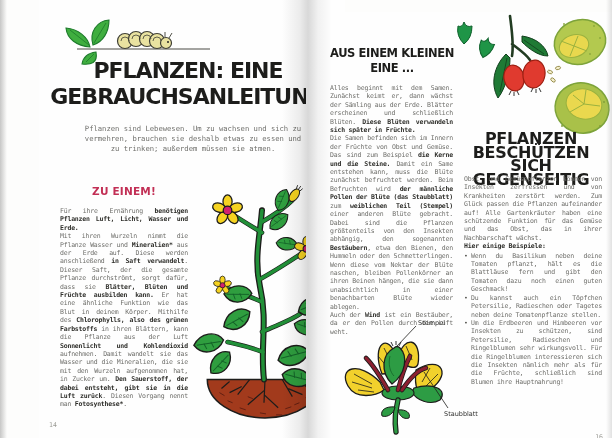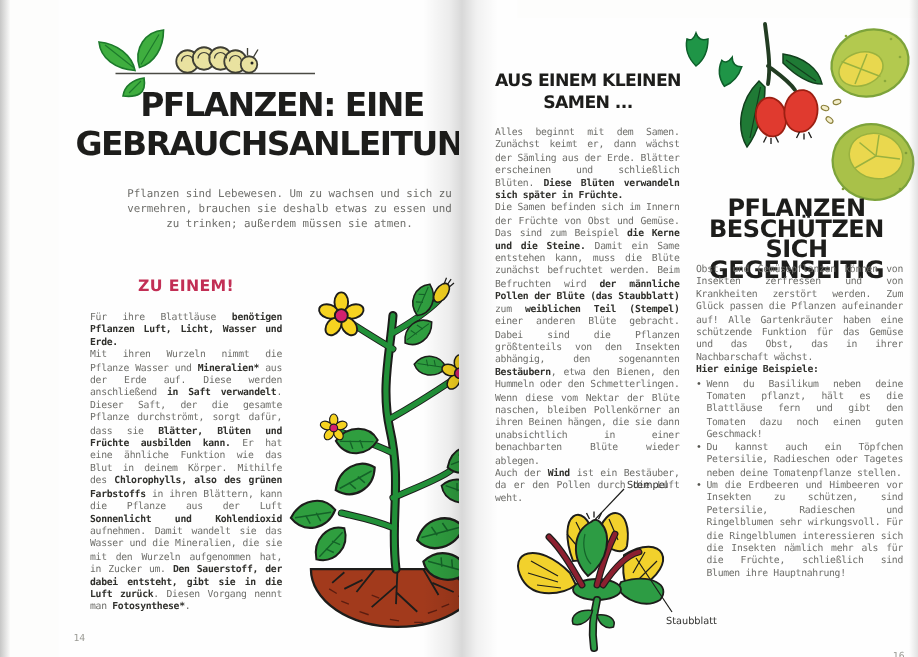--- a/index.html
+++ b/index.html
@@ -66,21 +66,21 @@
     <div class="abs hand title">
       <div>PFLANZEN: EINE</div>
       <div>GEBRAUCHSANLEITUNG</div>
     </div>
 
     <div class="abs intro">Pflanzen sind Lebewesen. Um zu wachsen und sich zu vermehren, brauchen sie deshalb etwas zu essen und zu trinken; außerdem müssen sie atmen.</div>
 
     <div class="abs hand zu-tisch">ZU EINEM!</div>
 
     <div class="abs bodytext col-left-page">
-      <p><span>Für ihre Blattläuse </span><b>benötigen Pflanzen Luft, Licht, Wasser und Erde.</b></p>
+      <p><span>Für ihre Ernährung </span><b>benötigen Pflanzen Luft, Licht, Wasser und Erde.</b></p>
       <p><span>Mit ihren Wurzeln nimmt die Pflanze Wasser und </span><b>Mineralien*</b><span> aus der Erde auf. Diese werden anschließend </span><b>in Saft verwandelt</b><span>. Dieser Saft, der die gesamte Pflanze durchströmt, sorgt dafür, dass sie </span><b>Blätter, Blüten und Früchte ausbilden kann.</b><span> Er hat eine ähnliche Funktion wie das Blut in deinem Körper. Mithilfe des </span><b>Chlorophylls, also des grünen Farbstoffs</b><span> in ihren Blättern, kann die Pflanze aus der Luft </span><b>Sonnenlicht und Kohlendioxid</b><span> aufnehmen. Damit wandelt sie das Wasser und die Mineralien, die sie mit den Wurzeln aufgenommen hat, in Zucker um. </span><b>Den Sauerstoff, der dabei entsteht, gibt sie in die Luft zurück</b><span>. Diesen Vorgang nennt man </span><b>Fotosynthese*</b><span>.</span></p>
     </div>
 
     <svg class="abs" style="left:150px;top:180px;" width="152" height="243" viewBox="0 0 150 240">
       <defs>
         <g id="leaf">
           <path d="M0,0 C4,-9 15,-11 21,-3 C16,6 5,7 0,0 Z" fill="#2f9e3f" stroke="#1d1d1b" stroke-width="1"></path>
           <path d="M2,-1 L19,-3 M7,-5 L9,-1 M12,-6 L14,-2" stroke="#146328" stroke-width=".7" fill="none"></path>
         </g>
         <g id="flower">
@@ -151,21 +151,21 @@
       </g>
     </svg>
 
     <div class="abs pagenum pn-left">14</div>
   </div>
 
   <div class="page page-right">
 
     <div class="abs hand rp-heading">
       <div>AUS EINEM KLEINEN</div>
-      <div>SAMEN ...</div>
+      <div>EINE ...</div>
     </div>
 
     <div class="abs bodytext rp-main">
       <p><span>Alles beginnt mit dem Samen. Zunächst keimt er, dann wächst der Sämling aus der Erde. Blätter erscheinen und schließlich Blüten. </span><b>Diese Blüten verwandeln sich später in Früchte.</b></p>
       <p><span>Die Samen befinden sich im Innern der Früchte von Obst und Gemüse. Das sind zum Beispiel </span><b>die Kerne und die Steine.</b><span> Damit ein Same entstehen kann, muss die Blüte zunächst befruchtet werden. Beim Befruchten wird </span><b>der männliche Pollen der Blüte (das Staubblatt)</b><span> zum </span><b>weiblichen Teil (Stempel)</b><span> einer anderen Blüte gebracht. Dabei sind die Pflanzen größtenteils von den Insekten abhängig, den sogenannten </span><b>Bestäubern</b><span>, etwa den Bienen, den Hummeln oder den Schmetterlingen. Wenn diese vom Nektar der Blüte naschen, bleiben Pollenkörner an ihren Beinen hängen, die sie dann unabsichtlich in einer benachbarten Blüte wieder ablegen.</span></p>
       <p><span>Auch der </span><b>Wind</b><span> ist ein Bestäuber, da er den Pollen durch die Luft weht.</span></p>
     </div>
 
     <svg class="abs" style="left:12px;top:300px;" width="168" height="134" viewBox="0 0 168 134">
 

